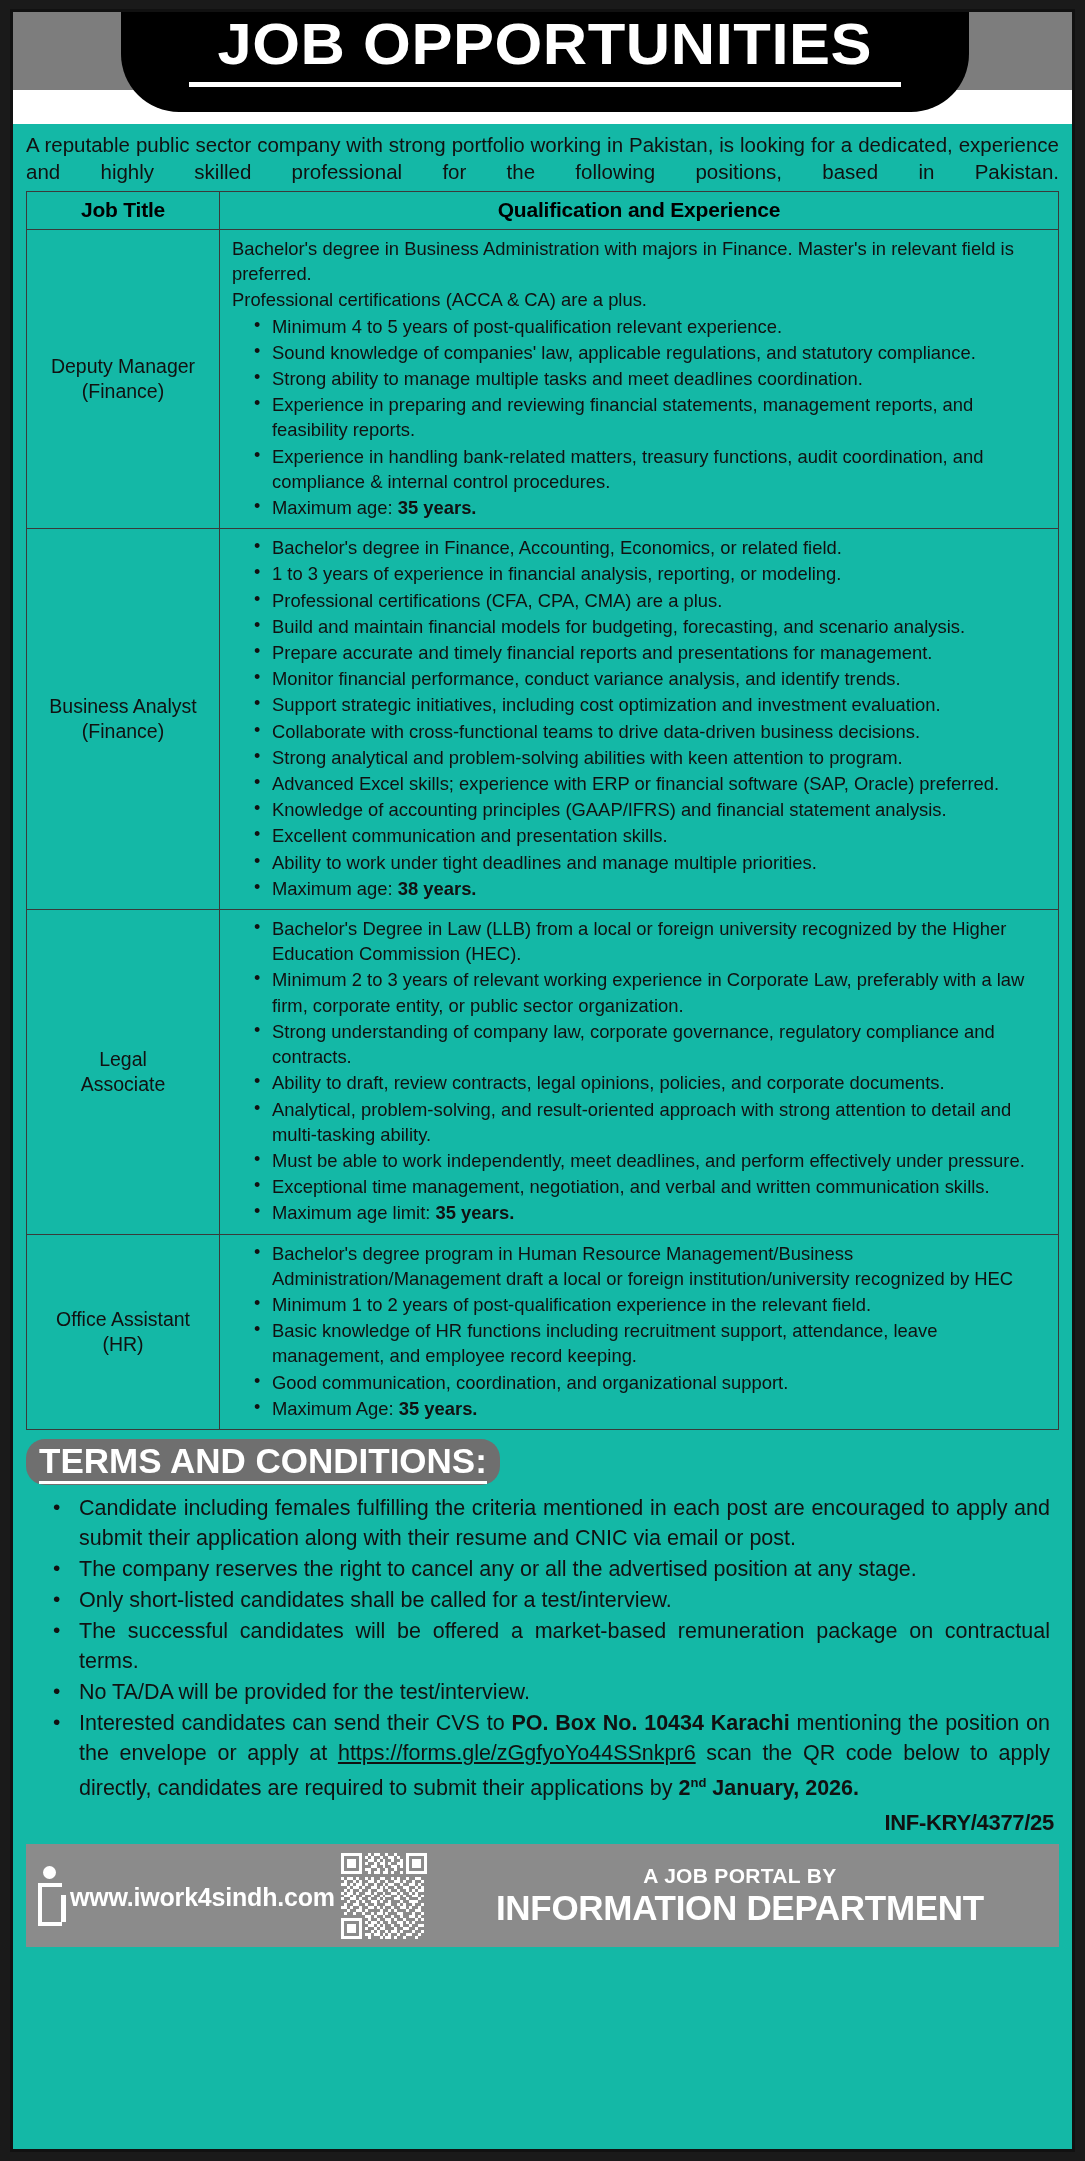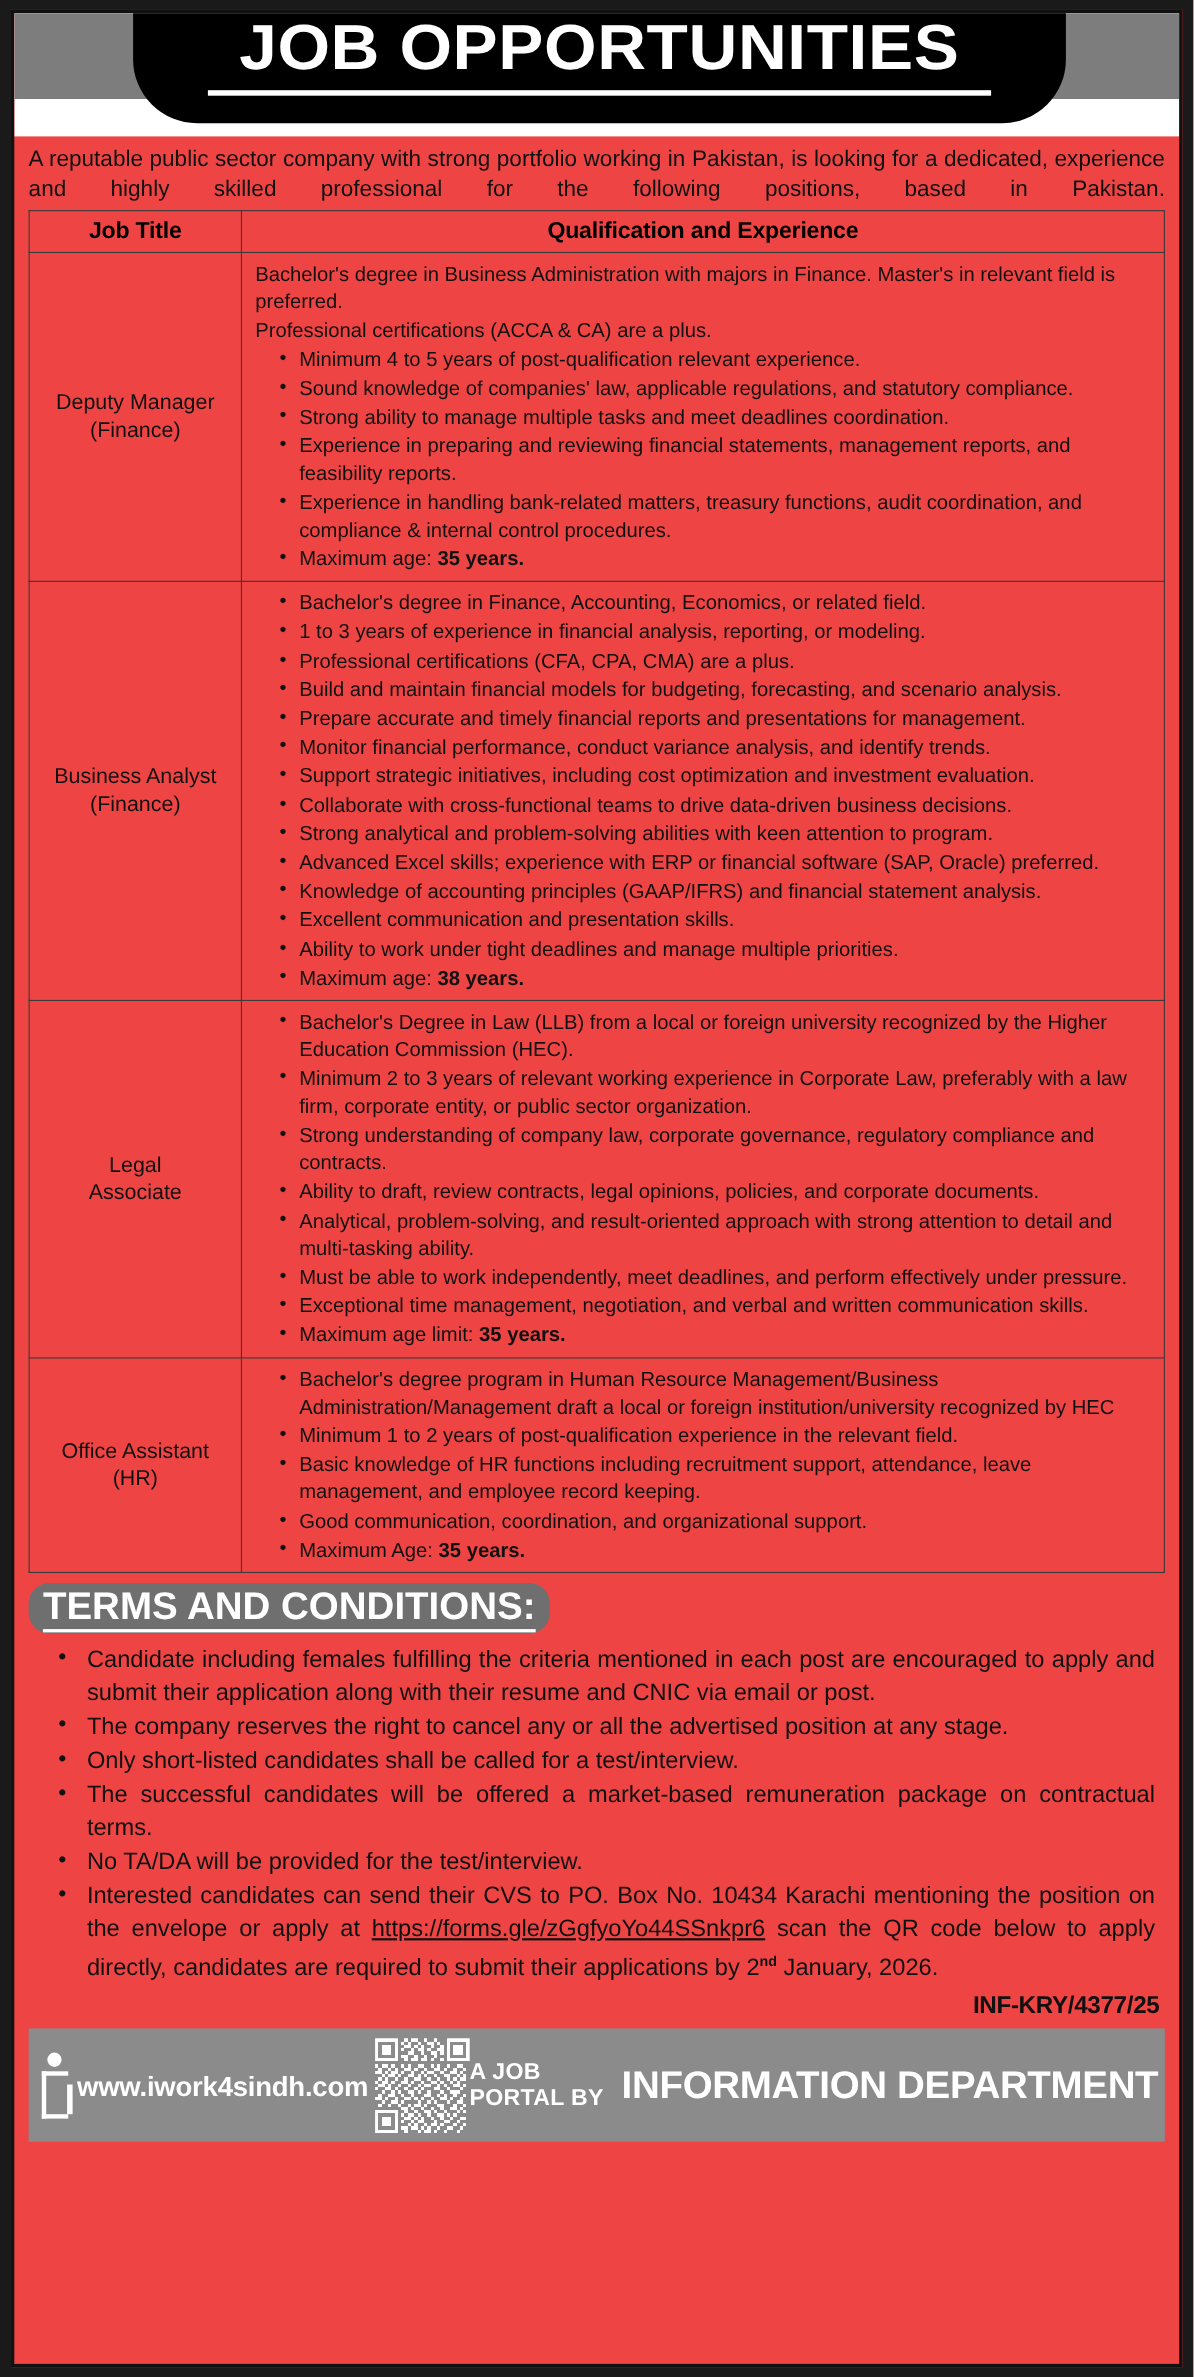--- a/index.html
+++ b/index.html
@@ -14,21 +14,21 @@
     width: 1085px;
     height: 2161px;
     background: #1a1a1a;
     padding: 9px 10px 9px 10px;
     overflow: hidden;
   }
   #sheet {
     position: relative;
     width: 1065px;
     height: 2143px;
-    background: #ef4444;
+    background: #14b8a6;
     border: 3px solid #111;
     overflow: hidden;
   }
 
   
   .header-wrap {
     position: relative;
     height: 112px;
     background: #ffffff;
   }
@@ -168,21 +168,21 @@
     text-align: justify;
   }
   .terms-list li::before {
     content: "•";
     position: absolute;
     left: 10px;
     top: -1px;
     font-size: 21px;
   }
   .terms-list li.jlast { text-align-last: left; }
-  .terms-list b { font-weight: normal; margin-top: 12px; }
+  .terms-list b { font-weight: bold; margin-top: 12px; }
   .terms-list a.link {
     color: #111;
     text-decoration: underline;
   }
   sup.ord { font-size: 13px; vertical-align: super; font-weight: bold; }
 
   .inf-ref {
     text-align: right;
     padding: 2px 18px 8px 0;
     font-size: 22px;
@@ -258,20 +258,21 @@
   .qr {
     flex: 0 0 auto;
     width: 86px;
     height: 86px;
     margin-left: 6px;
     background: #8b8b8b;
   }
   .fb-right {
     flex: 1 1 auto;
     display: flex;
+    flex-direction: column;
     align-items: center;
     justify-content: center;
     padding-right: 6px;
   }
   .fb-portal {
     color: #ffffff;
     font-weight: bold;
     font-size: 21px;
     line-height: 24px;
     letter-spacing: 0.3px;

